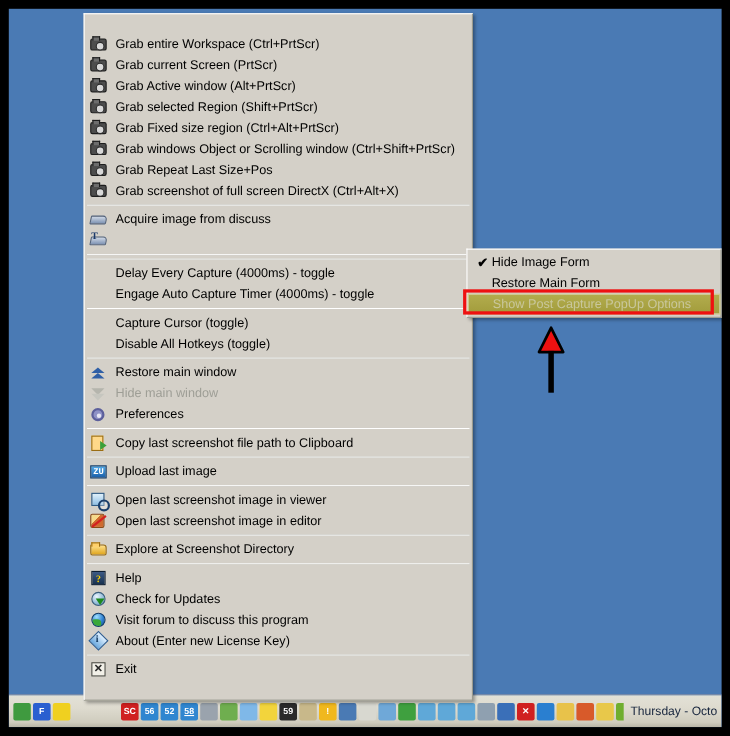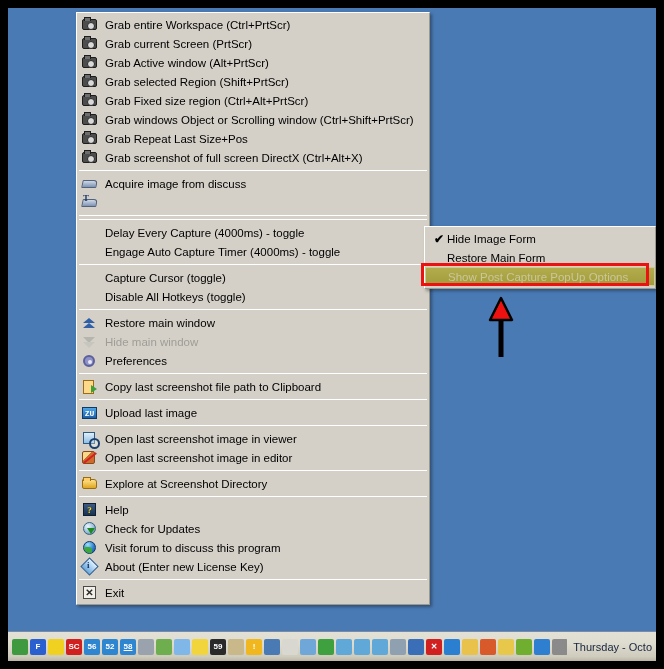--- a/index.html
+++ b/index.html
@@ -71,21 +71,21 @@
   
   #ctxmenu {
     position: absolute;
     left: 76px; top: 12px;
     width: 354px;
     background: #d4d0c8;
     border: 1px solid #9a9a8e;
     border-top-color: #ffffff;
     border-left-color: #ffffff;
     box-shadow: 2px 2px 3px rgba(0,0,0,0.35);
-    padding: 2px 0;
+    padding: 18px 0;
     font-size: 11.5px;
     color: #000;
   }
   .mi {
     display: flex;
     align-items: center;
     height: 19px;
     padding: 0 6px 0 4px;
     white-space: nowrap;
     position: relative;
@@ -354,21 +354,21 @@
 
 <div id="screen">
 
   <div id="desktop">
 
     <div id="taskbar">
       <div id="tray">
           <div class="trayicon" style="background: rgb(63, 154, 63);"></div>
           <div class="trayicon" style="background: rgb(42, 95, 208);">F</div>
           <div class="trayicon" style="background: rgb(240, 208, 32);"></div>
-          <div class="trayicon" style="background: rgb(208, 32, 32);">SC</div>
+          <div class="trayicon" style="background: rgb(208, 32, 32); margin-left: 44px;">SC</div>
           <div class="trayicon" style="background: rgb(47, 134, 208);">56</div>
           <div class="trayicon" style="background: rgb(47, 134, 208);">52</div>
           <div class="trayicon" style="background: rgb(47, 134, 208); text-decoration: underline;">58</div>
           <div class="trayicon" style="background: rgb(154, 163, 173);"></div>
           <div class="trayicon" style="background: rgb(111, 174, 79);"></div>
           <div class="trayicon" style="background: rgb(127, 184, 232);"></div>
           <div class="trayicon" style="background: rgb(242, 212, 60);"></div>
           <div class="trayicon" style="background: rgb(42, 42, 42);">59</div>
           <div class="trayicon" style="background: rgb(200, 184, 138);"></div>
           <div class="trayicon" style="background: rgb(240, 184, 30);">!</div>

